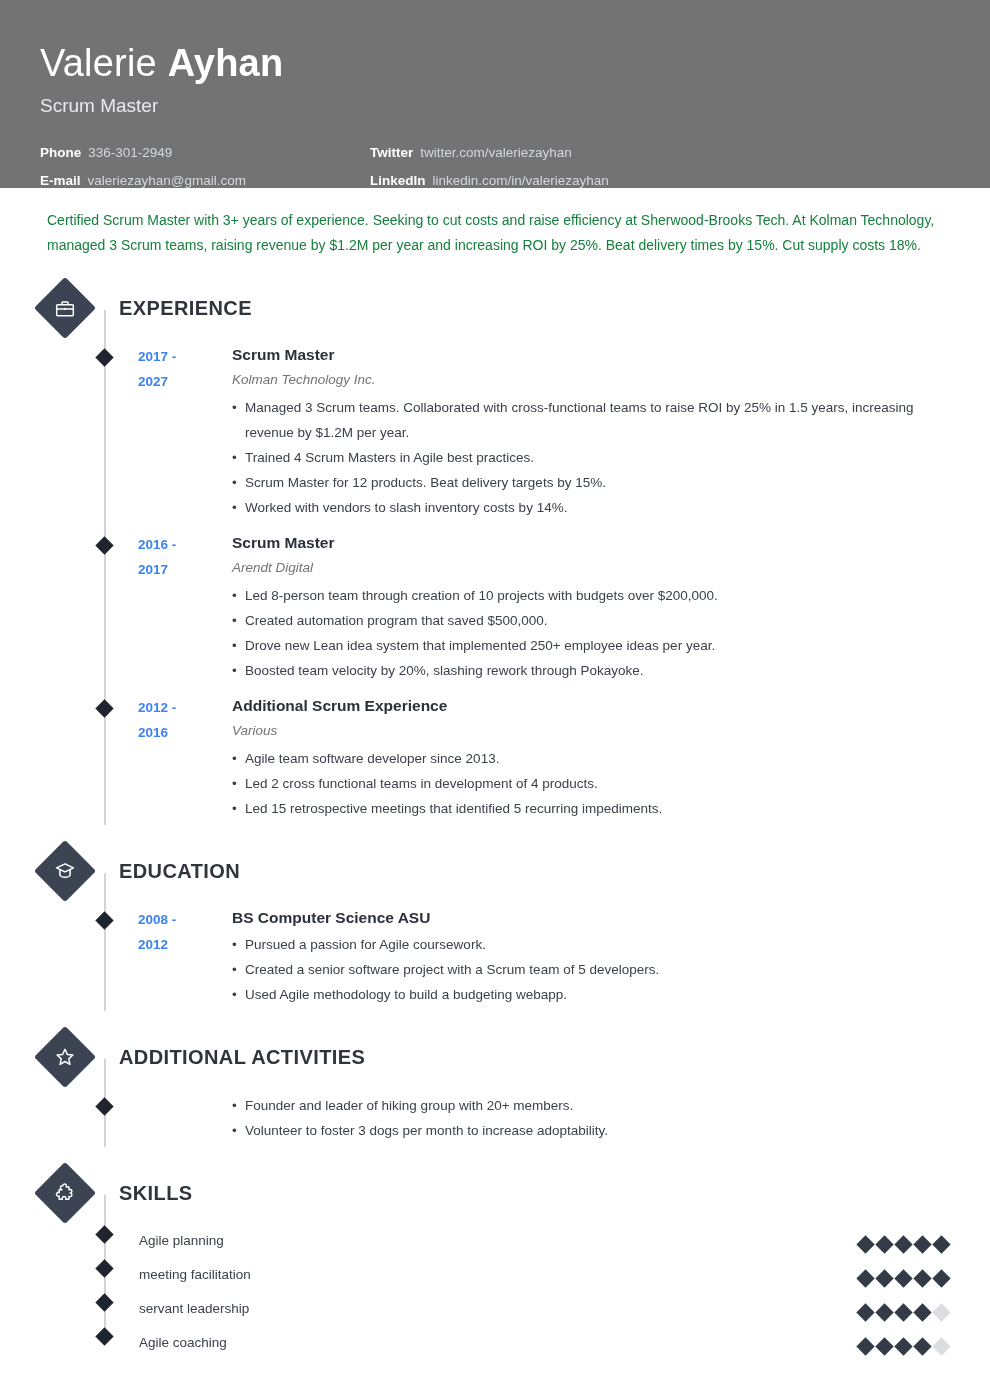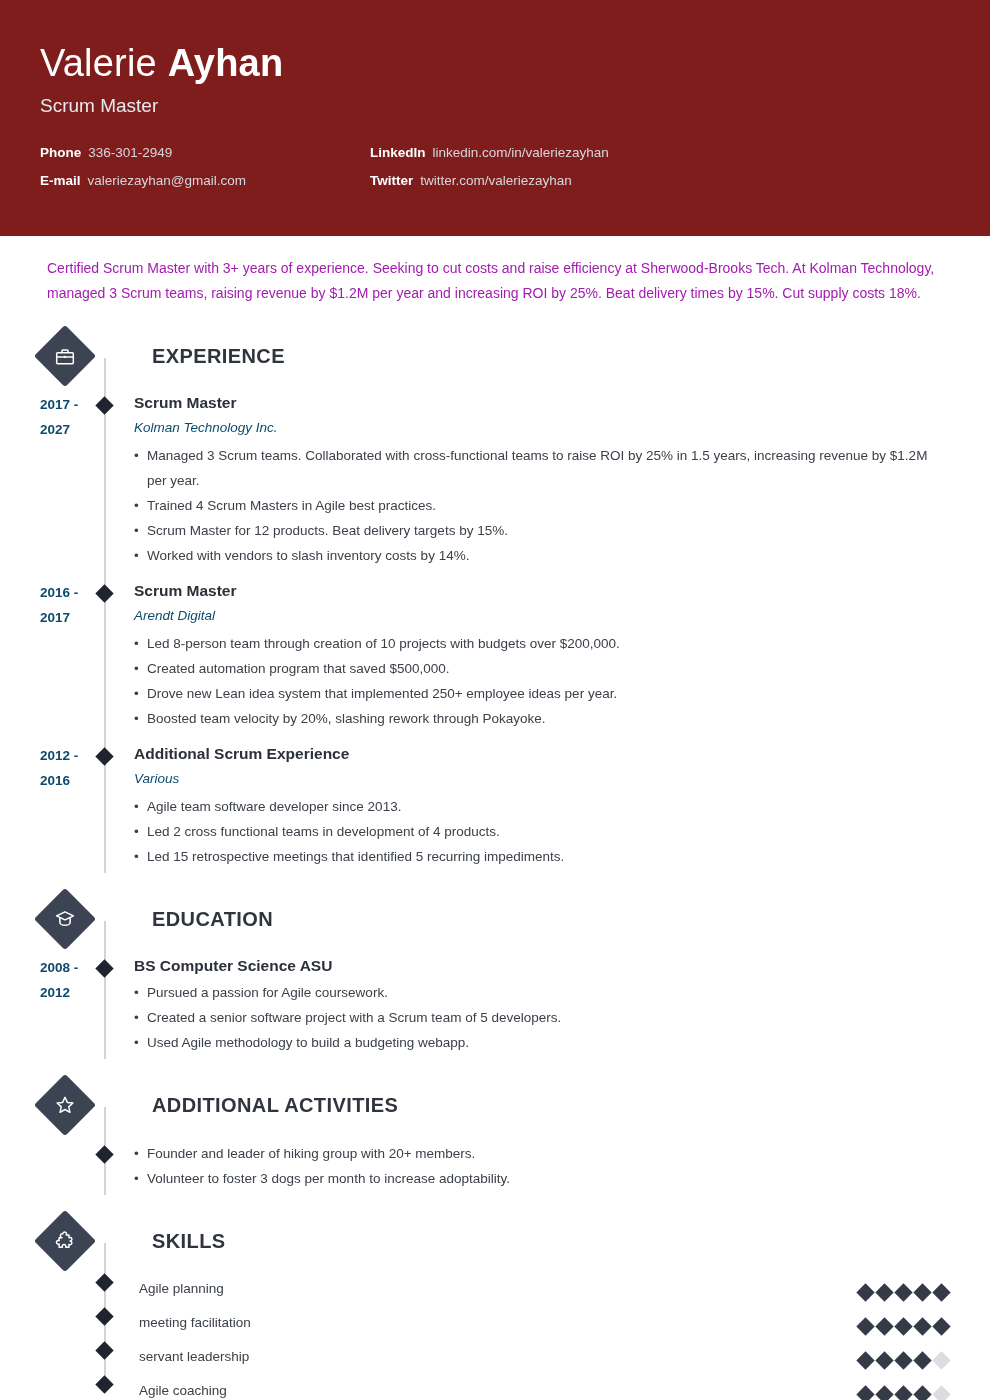--- a/index.html
+++ b/index.html
@@ -18,23 +18,23 @@
   .page {
     position: relative;
     width: 990px;
     min-height: 1400px;
     background: #ffffff;
     overflow: hidden;
   }
 
   
   .header {
-    background: #7f1d1d;
+    background: #737373;
     padding: 40px 40px 30px 40px;
-    height: 236px;
+    height: 188px;
   }
 
   .name {
     font-size: 38px;
     line-height: 46px;
     color: #ffffff;
     font-weight: 300;
     letter-spacing: 0.2px;
     white-space: nowrap;
   }
@@ -77,37 +77,36 @@
     white-space: nowrap;
   }
 
   
   .body-wrap { padding: 0 40px 40px 40px; }
 
   .summary {
     margin-top: 20px;
     font-size: 14px;
     line-height: 25px;
-    color: #a21caf;
+    color: #15803d;
     padding-left: 7px;
     padding-right: 12px;
     text-align: left;
   }
 
   
   .section { position: relative; }
 
   .section-head {
     display: flex;
     align-items: center;
     height: 48px;
     margin-top: 26px;
     position: relative;
     z-index: 3;
-    gap: 33px;
   }
 
   .badge {
     width: 44px;
     height: 44px;
     flex: 0 0 44px;
     background: #3c4352;
     transform: rotate(45deg);
     border-radius: 3px;
     display: flex;
@@ -157,42 +156,43 @@
     width: 13px;
     height: 13px;
     background: #20242e;
     transform: rotate(45deg);
     z-index: 2;
   }
 
   .dates {
     width: 94px;
     flex: 0 0 94px;
+    margin-left: 98px;
     font-size: 13.5px;
     font-weight: 700;
     line-height: 25px;
-    color: #0c4a6e;
+    color: #3b82f6;
   }
   .dates .d2 { display: block; }
 
   .entry-main { flex: 1; padding-right: 18px; }
 
   .entry-role {
     font-size: 15.5px;
     font-weight: 700;
     line-height: 21px;
     color: #2b3039;
     margin-bottom: 4px;
   }
 
   .entry-org {
     font-size: 13.5px;
     font-style: italic;
     line-height: 22px;
-    color: #0c4a6e;
+    color: #737373;
     margin-bottom: 4px;
   }
 
   ul.bullets { list-style: none; }
   ul.bullets li {
     position: relative;
     padding-left: 13px;
     font-size: 13.5px;
     line-height: 25px;
     color: #3b4049;
@@ -263,26 +263,26 @@
           <span class="contact-label">Phone</span>
           <span class="contact-value">336-301-2949</span>
         </div>
         <div class="contact-row">
           <span class="contact-label">E-mail</span>
           <span class="contact-value">valeriezayhan@gmail.com</span>
         </div>
       </div>
       <div class="contact-col right">
         <div class="contact-row">
+          <span class="contact-label">Twitter</span>
+          <span class="contact-value">twitter.com/valeriezayhan</span>
+        </div>
+        <div class="contact-row">
           <span class="contact-label">LinkedIn</span>
           <span class="contact-value">linkedin.com/in/valeriezayhan</span>
-        </div>
-        <div class="contact-row">
-          <span class="contact-label">Twitter</span>
-          <span class="contact-value">twitter.com/valeriezayhan</span>
         </div>
       </div>
     </div>
   </div>
 
   <div class="body-wrap">
 
     <div class="summary">Certified Scrum Master with 3+ years of experience. Seeking to cut costs and raise efficiency at Sherwood-Brooks Tech. At Kolman Technology, managed 3 Scrum teams, raising revenue by $1.2M per year and increasing ROI by 25%. Beat delivery times by 15%. Cut supply costs 18%.</div>
 
     <div class="section">

